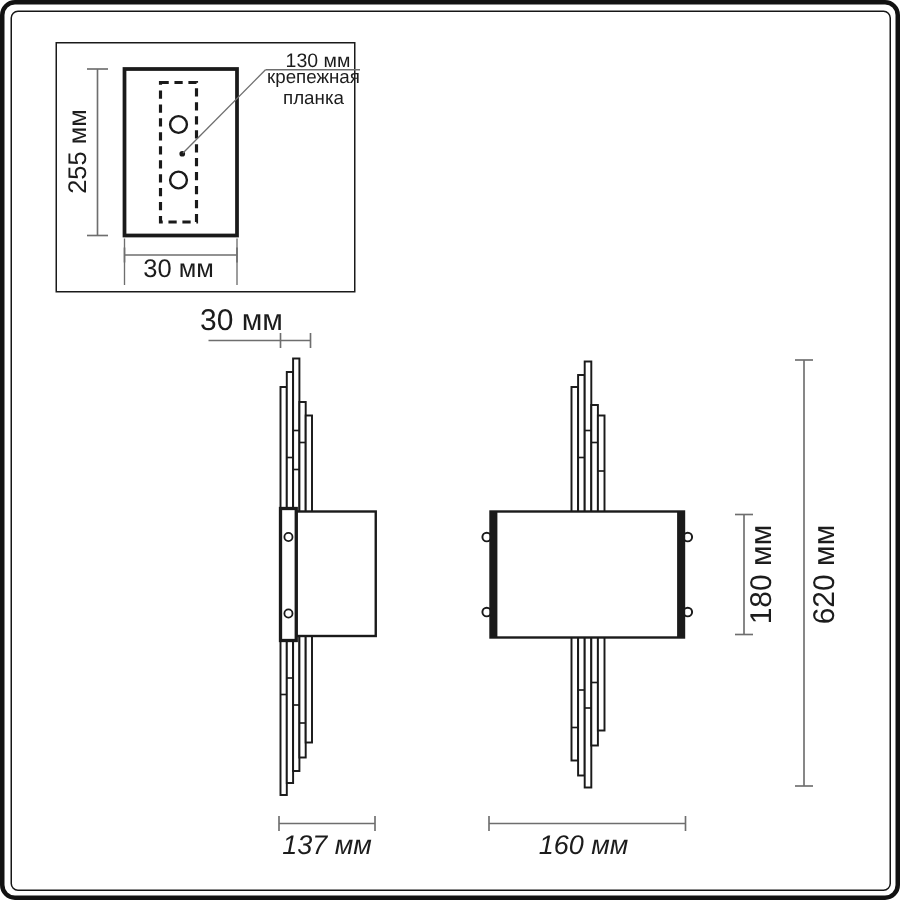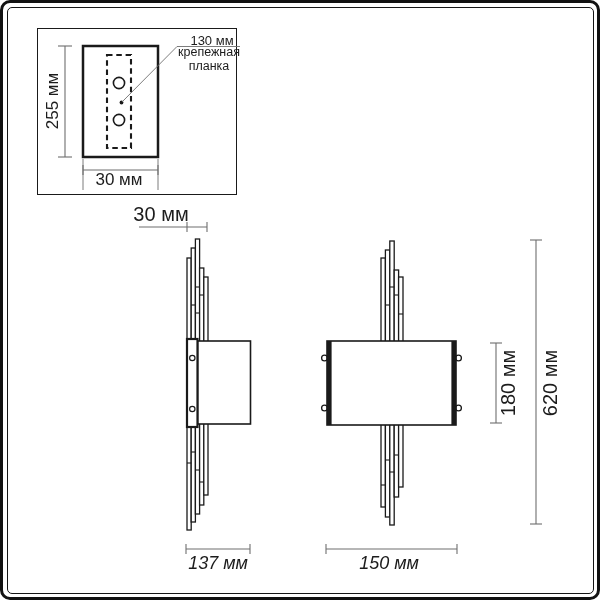--- a/index.html
+++ b/index.html
@@ -142,19 +142,19 @@
 
   <div class="label fs-callout-val" style="left:212px;top:40px;">130 мм</div>
 
   <div class="label multiline fs-callout-name" style="left:209px;top:59px;">крепежная
 планка</div>
 
   <div class="label fs-side-depth" style="left:161px;top:214px;">30 мм</div>
 
   <div class="label fs-bottom" style="left:218px;top:563px;">137 мм</div>
 
-  <div class="label fs-bottom" style="left:389px;top:563px;">150 мм</div>
+  <div class="label fs-bottom" style="left:389px;top:563px;">160 мм</div>
 
   <div class="label rot fs-right" style="left:508px;top:383px;">180 мм</div>
 
   <div class="label rot fs-right" style="left:550px;top:383px;">620 мм</div>
 
 </div>
 
 </body></html>

